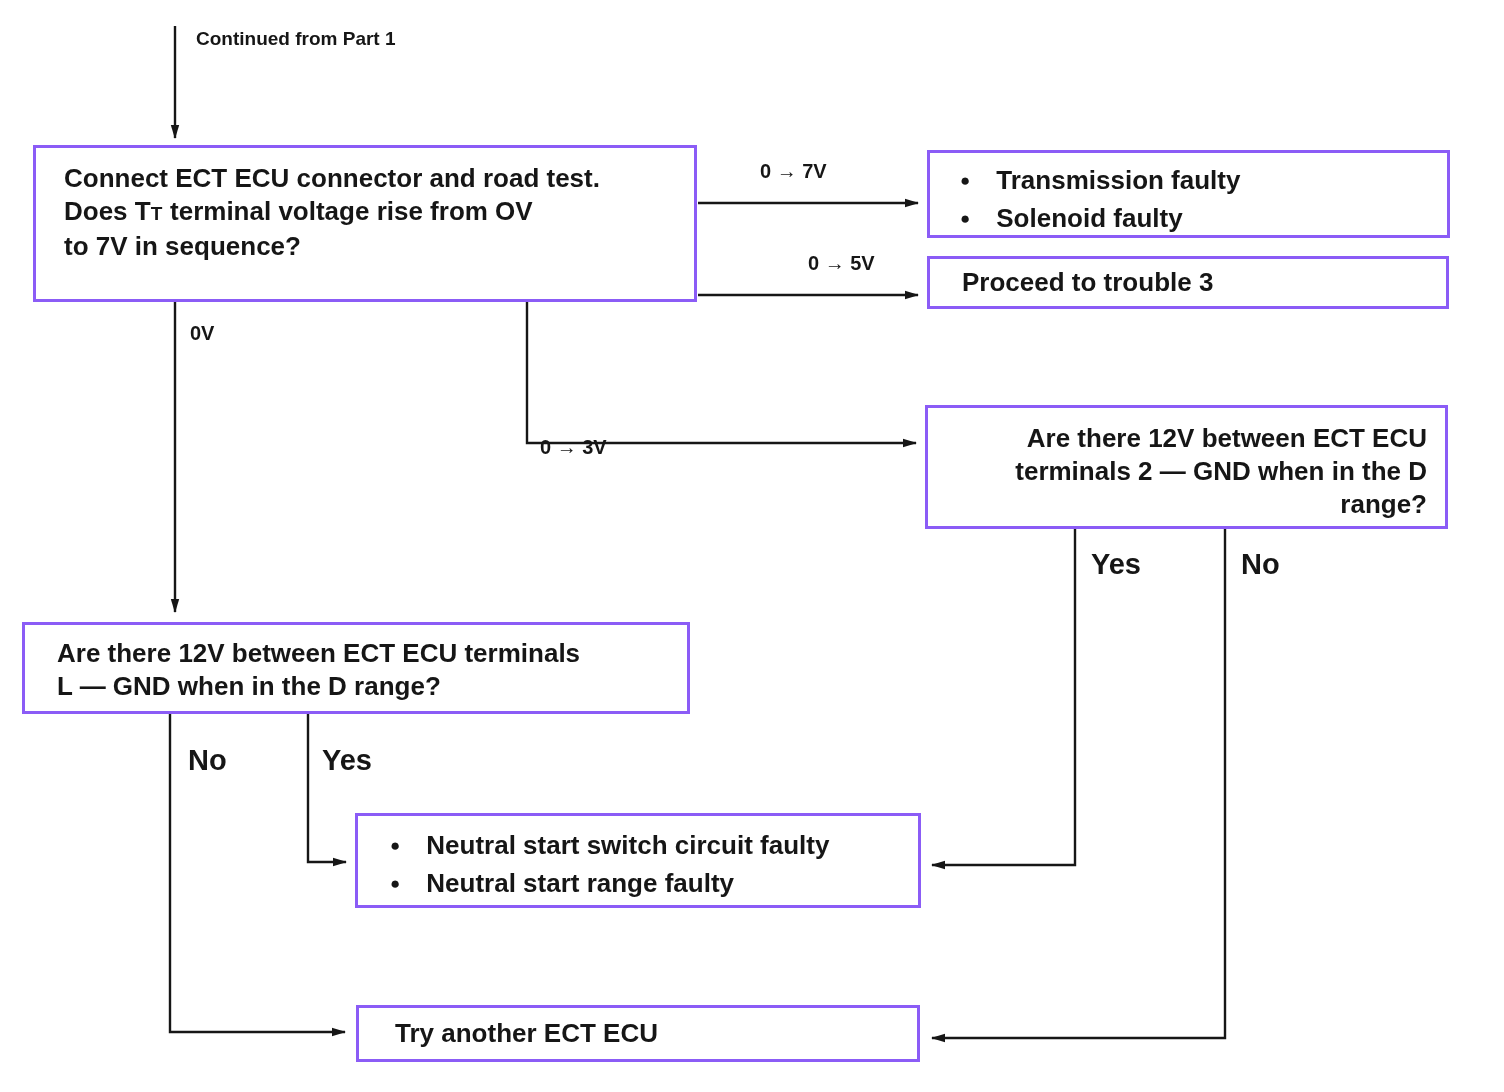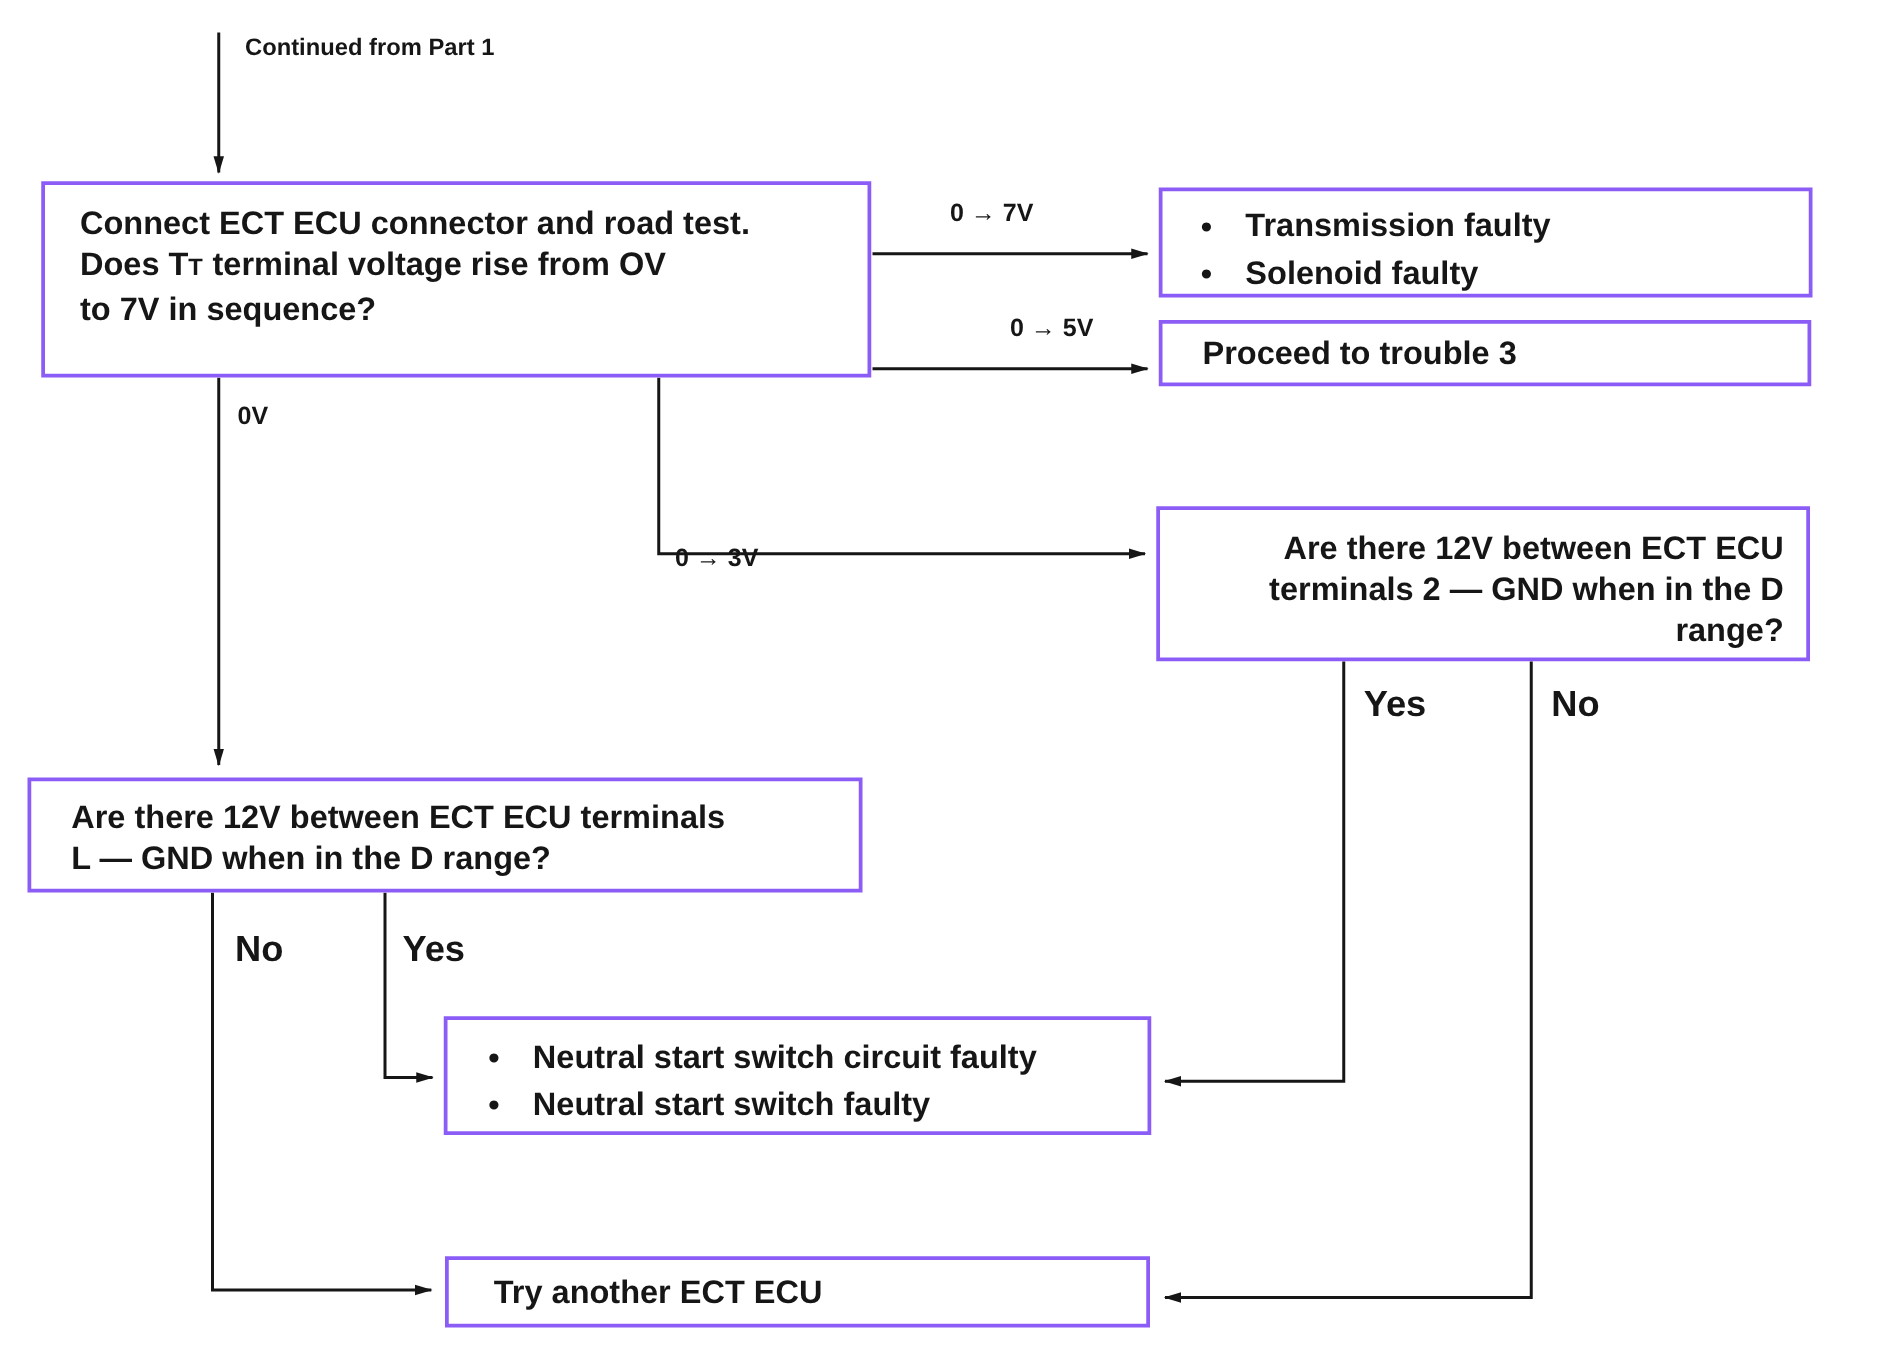--- a/index.html
+++ b/index.html
@@ -149,21 +149,21 @@
   </div>
 
   <div class="node" style="left:355px; top:813px; width:566px; height:95px;">
     <div class="bullet-list" style="padding-top:12px; padding-left:32px;">
       <div class="bullet-row">
         <span class="bullet-glyph">●</span>
         <span>Neutral start switch circuit faulty</span>
       </div>
       <div class="bullet-row">
         <span class="bullet-glyph">●</span>
-        <span>Neutral start switch faulty</span>
+        <span>Neutral start range faulty</span>
       </div>
     </div>
   </div>
 
   <div class="node" style="left:356px; top:1005px; width:564px; height:57px;">
     <div class="single-line" style="padding-left:36px;">Try another ECT ECU</div>
   </div>
 
   <div class="edge-label" style="left:760px; top:160px;">0 → 7V</div>
   <div class="edge-label" style="left:760px; top:252px;margin-left:48px;">0 → 5V</div>

